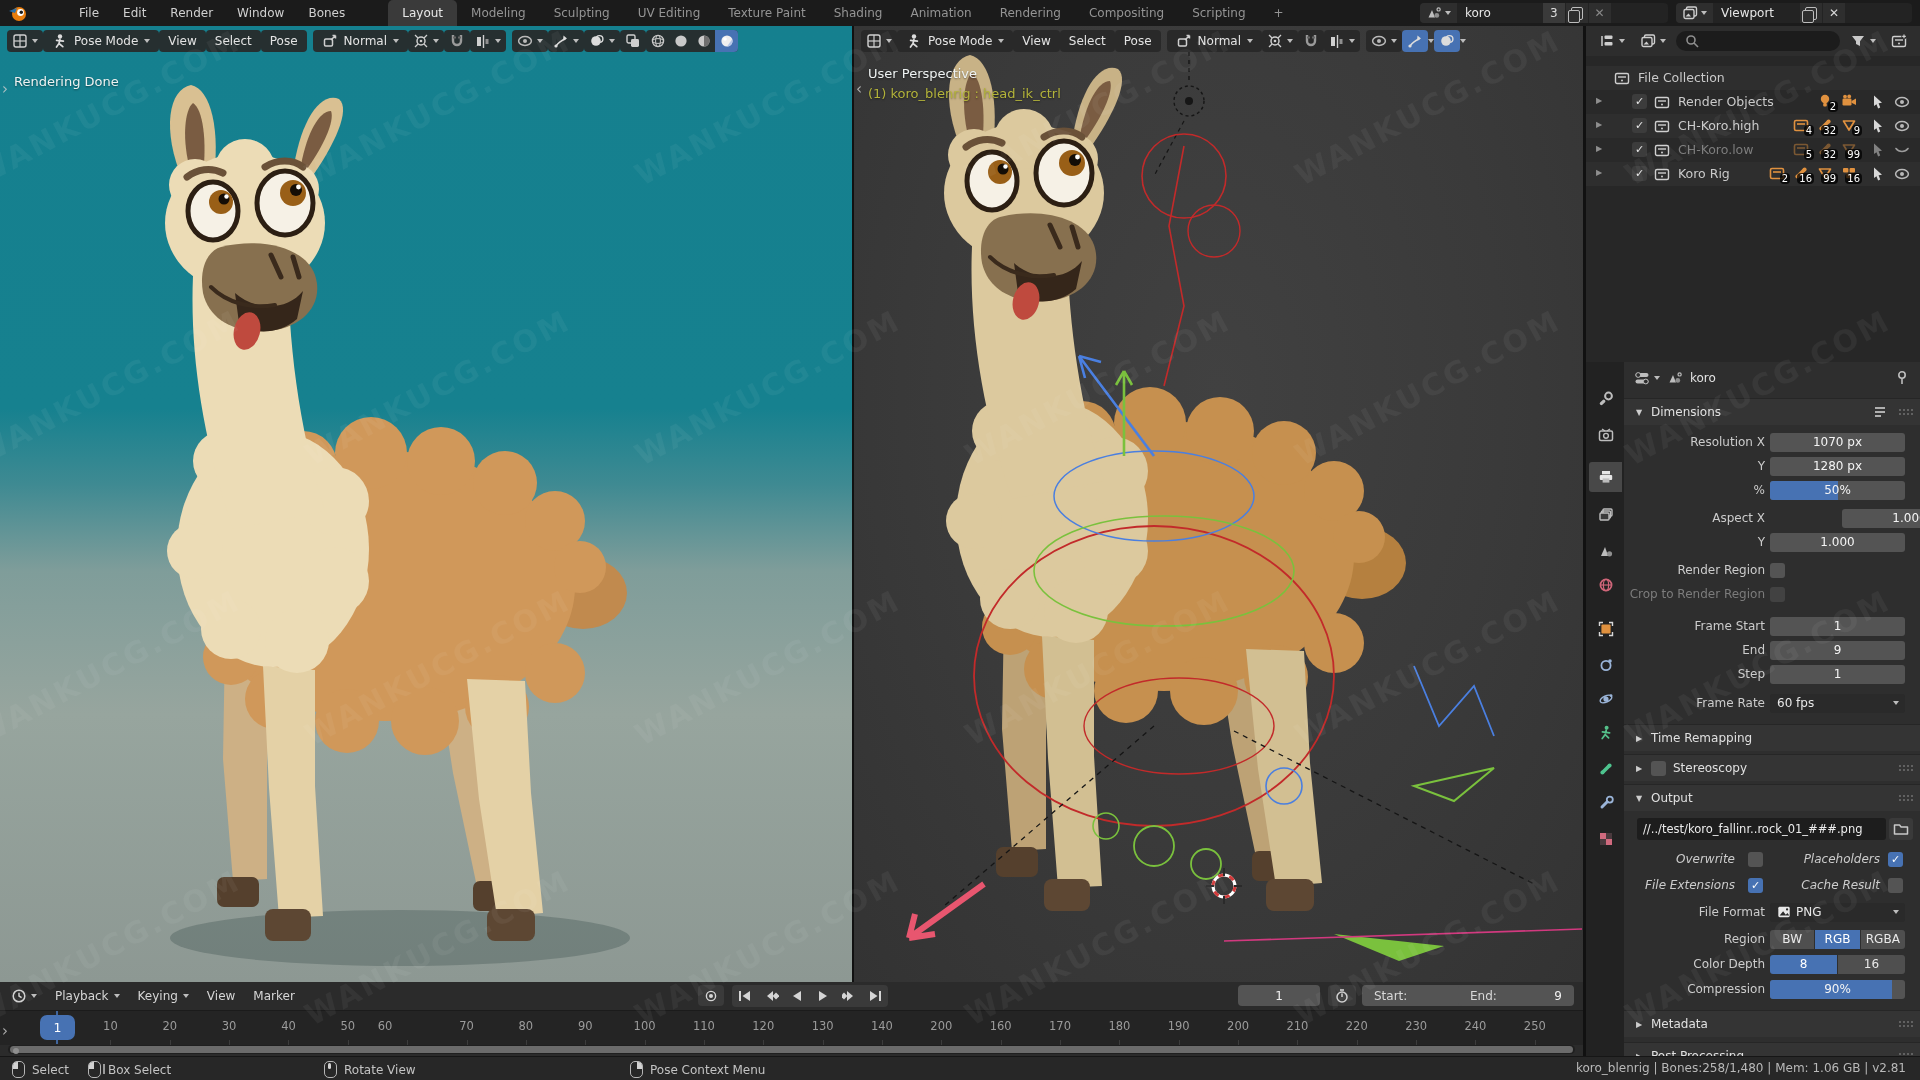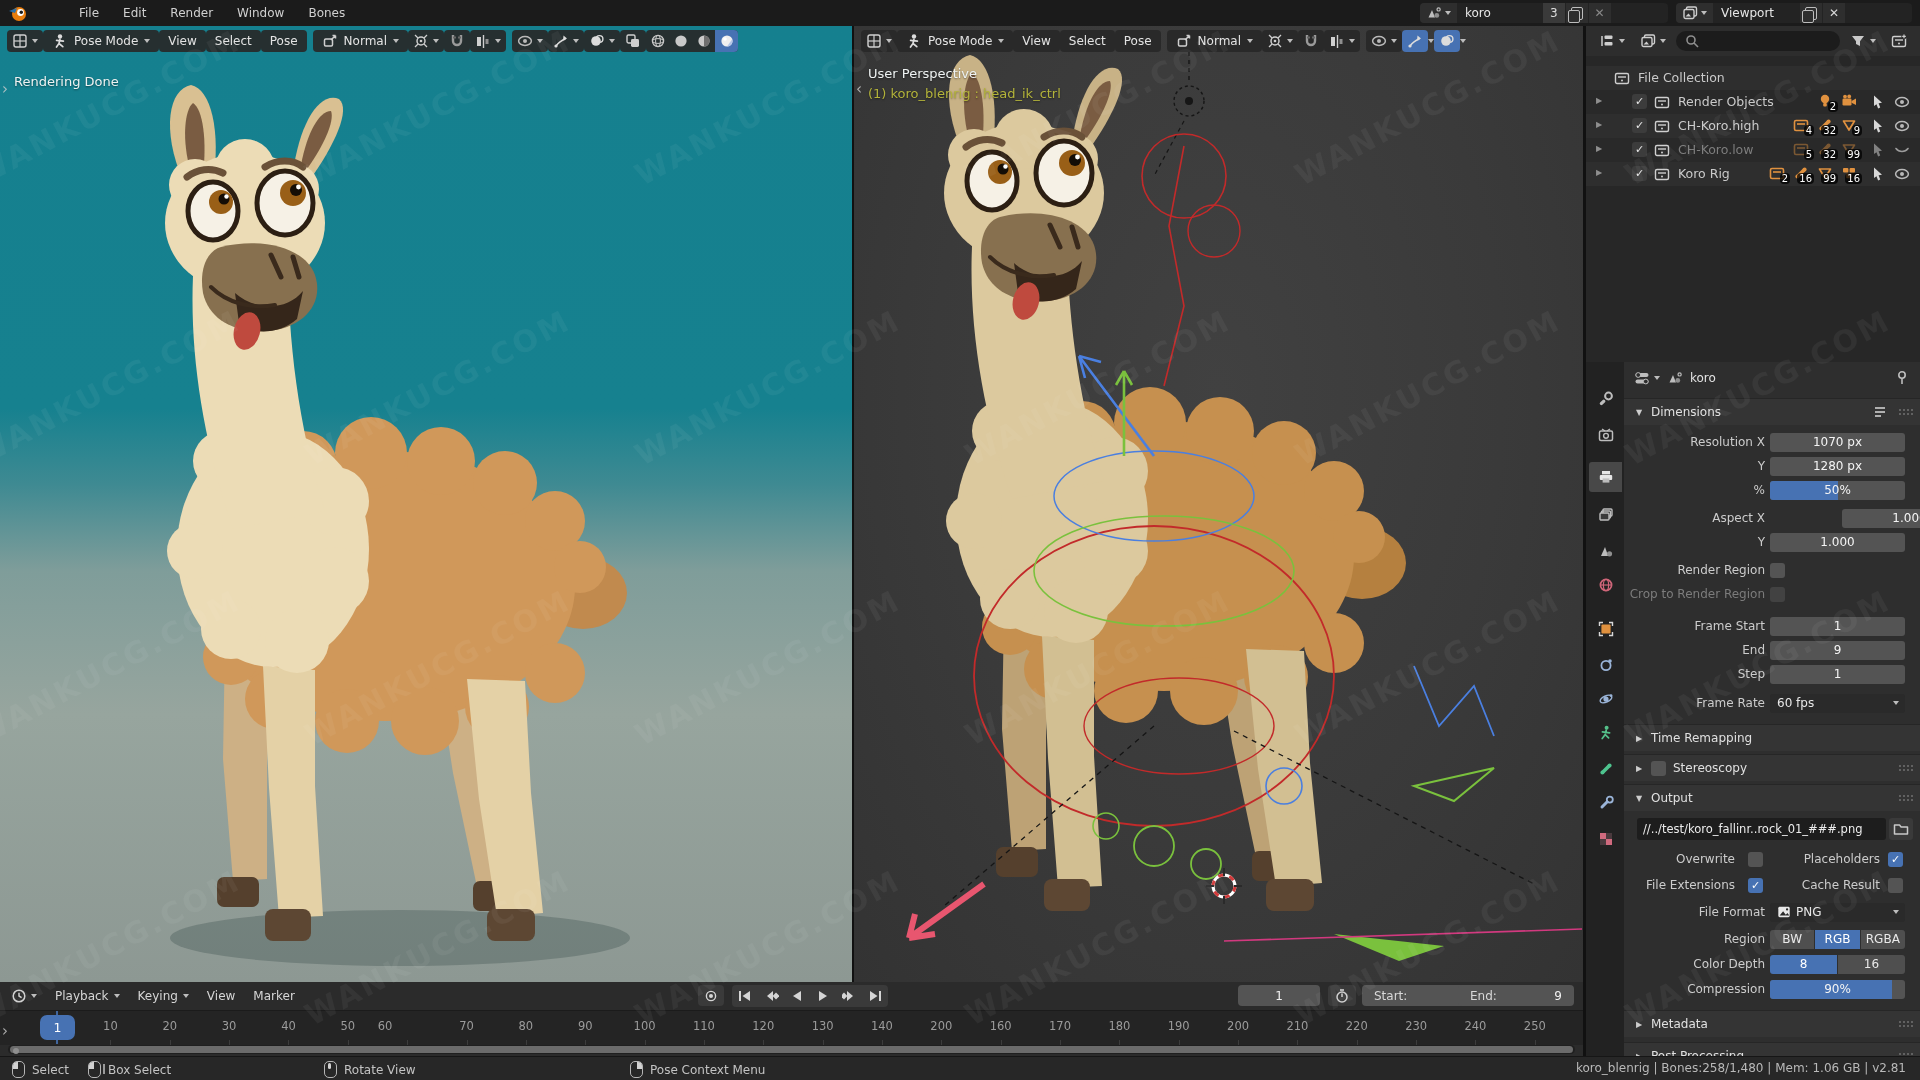--- a/index.html
+++ b/index.html
@@ -73,21 +73,21 @@
   .plabel{color:#cccccc;text-align:right;white-space:nowrap;}
   .plabel.dis{color:#7c7c7c;}
   .fld{background:#545454;border-radius:3px;height:19px;display:flex;align-items:center;justify-content:center;color:#f4f4f4;position:relative;overflow:hidden;}
   .fld.dd{background:#2a2a2a;justify-content:flex-start;padding:0 7px;color:#e8e8e8;}
   .fld.dd .car{position:absolute;right:6px;}
   .fill{position:absolute;left:0;top:0;bottom:0;background:#4772b3;}
   .fldtxt{position:relative;z-index:2;}
   .chk{width:15px;height:15px;border-radius:3px;background:#545454;display:grid;place-items:center;color:#fff;font-size:11px;}
   .chk.on{background:#4772b3;}
   .chk.dis{background:#424242;}
-  .chkrow{position:absolute;left:0;width:281px;height:20px;display:grid;grid-template-columns:111px 13px 26px 106px 8px 26px;align-items:center;}
+  .chkrow{position:absolute;left:0;width:281px;height:20px;display:grid;grid-template-columns:111px 13px 26px 106px 8px 26px;align-items:center;font-style:italic;}
   .seg{display:flex;border-radius:3px;overflow:hidden;gap:1px;background:#2e2e2e;}
   .seg span{flex:1;background:#4f4f4f;height:19px;display:flex;align-items:center;justify-content:center;color:#e9e9e9;}
   .seg span.sel{background:#4772b3;color:#fff;}
   .pathrow{position:absolute;left:13px;width:276px;height:22px;display:flex;gap:3px;}
   .pathfld{flex:1;background:#1d1d1d;border-radius:3px;display:flex;align-items:center;padding:0 6px;color:#ececec;font-size:11.5px;white-space:nowrap;overflow:hidden;}
   .folderbtn{width:24px;background:#3a3a3a;border-radius:3px;display:grid;place-items:center;}
   
   #timeline{position:absolute;left:0;top:982px;width:1583px;height:74px;background:#2b2b2b;}
   #tl-header{position:absolute;left:0;top:0;right:0;height:28px;display:flex;align-items:center;gap:4px;padding:0 6px;}
   .tl-menu{padding:0 9px;color:#d6d6d6;display:flex;align-items:center;gap:5px;}
@@ -437,20 +437,33 @@
           <path d="M1,8 L9,5 L7,10 Z" fill="#2a6fa8"></path>
         </svg>
     </div>
     <div id="menus">
         <span class="menu-item">File</span>
         <span class="menu-item">Edit</span>
         <span class="menu-item">Render</span>
         <span class="menu-item">Window</span>
         <span class="menu-item">Bones</span>
       </div>
+    <div id="tabs">
+        <span class="tab active">Layout</span>
+        <span class="tab">Modeling</span>
+        <span class="tab">Sculpting</span>
+        <span class="tab">UV Editing</span>
+        <span class="tab">Texture Paint</span>
+        <span class="tab">Shading</span>
+        <span class="tab">Animation</span>
+        <span class="tab">Rendering</span>
+        <span class="tab">Compositing</span>
+        <span class="tab">Scripting</span>
+        <span class="tab">+</span>
+      </div>
     <div class="idwidget" style="left:1420px;width:248px;">
       <span class="seg1">
           <svg class="oi" viewBox="0 0 16 16">
             <use href="#i-sceneico"></use>
           </svg>
           <span class="car"></span>
         </span>
       <span class="name">koro</span>
       <span class="users">3</span>
       <span class="ibtn">

